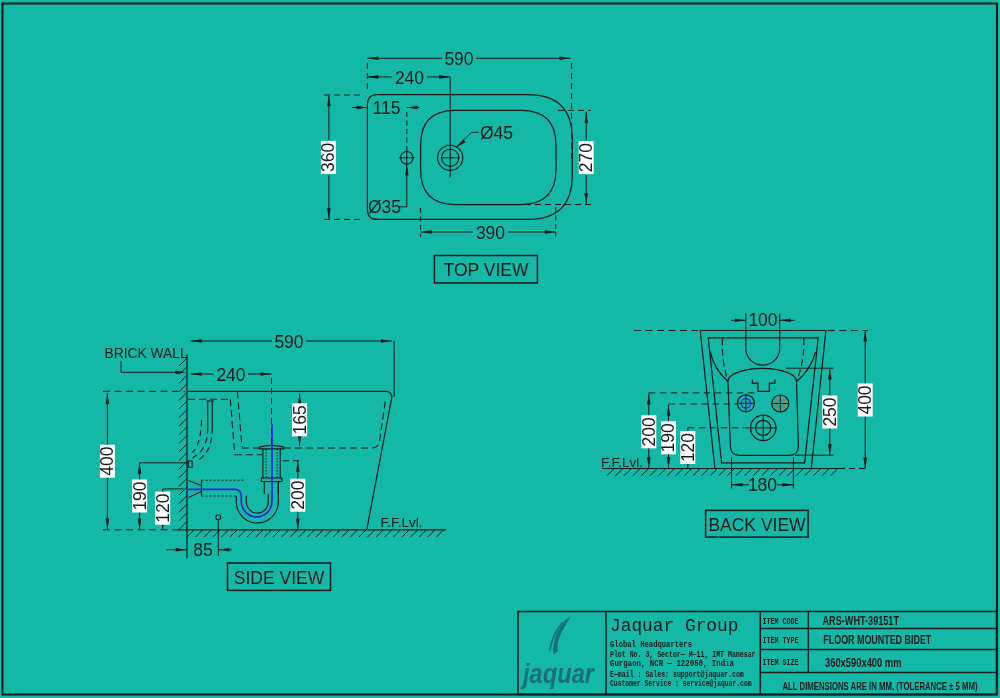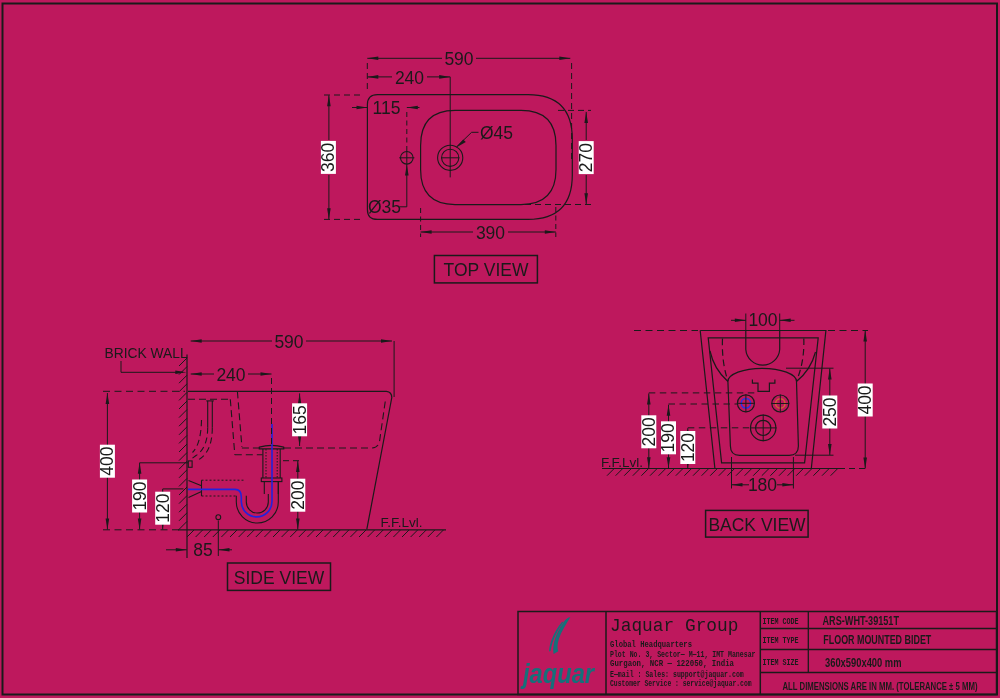--- a/index.html
+++ b/index.html
@@ -1,16 +1,16 @@
 <!DOCTYPE html>
 <html><head>
 <meta charset="utf-8">
 <style>
   html,body{margin:0;padding:0;background:#ffffff;}
-  #page{position:relative;width:1000px;height:698px;background:#be185d;overflow:hidden;
+  #page{position:relative;width:1000px;height:698px;background:#14b8a6;overflow:hidden;
         font-family:"Liberation Sans", sans-serif;}
   svg text{fill:#1a1a1a;stroke:none;-webkit-font-smoothing:antialiased;}
 </style>
 </head>
 <body>
 <div id="page">
 <svg width="1000" height="698" viewBox="0 0 1000 698" font-family="Liberation Sans, sans-serif" fill="#1a1a1a">
 
 <rect x="2.5" y="3.5" width="994.5" height="691" fill="none" stroke="#1a1a1a" stroke-width="2"></rect>
 

